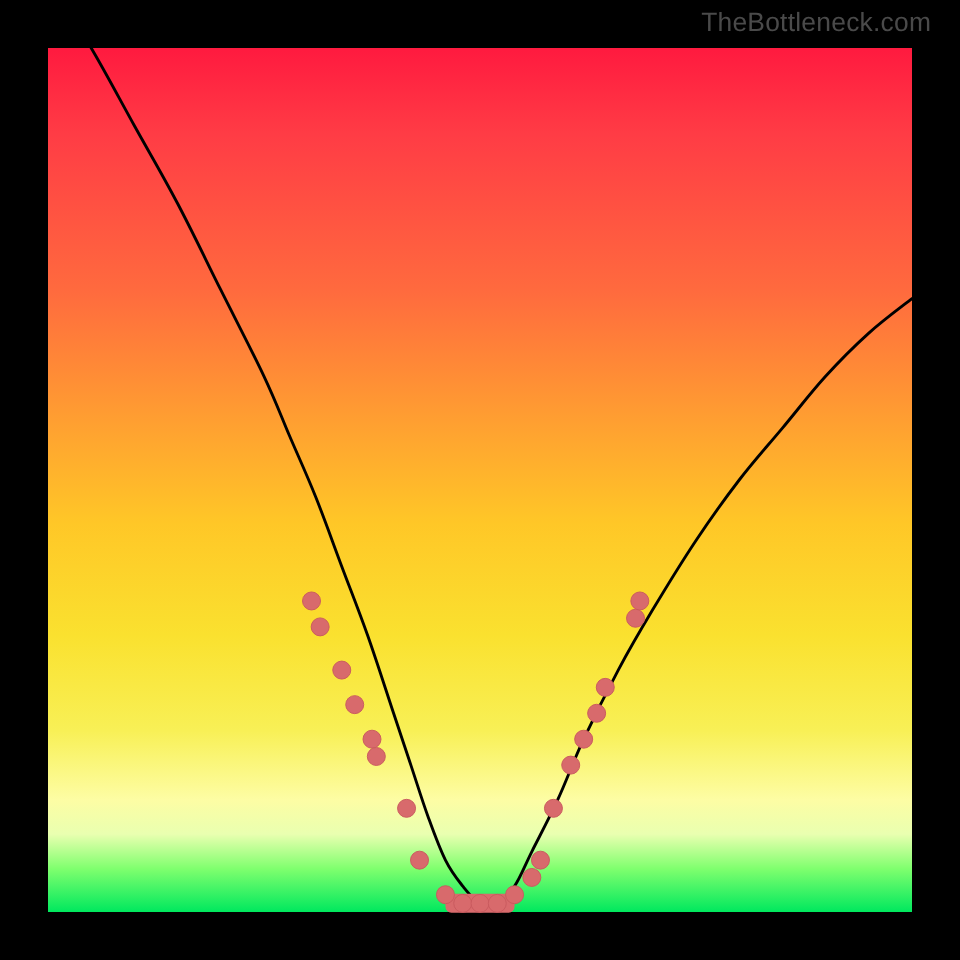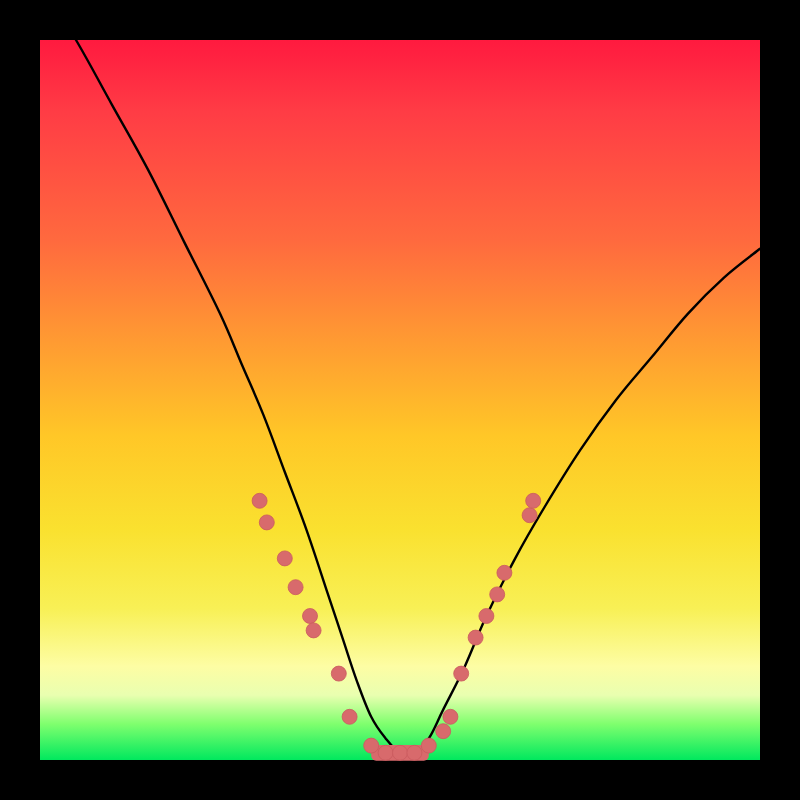--- a/index.html
+++ b/index.html
@@ -56,20 +56,21 @@
     width: 720px;
     height: 720px;
     overflow: visible;
   }
 </style>
 </head>
 <body>
 
 <div class="frame">
 
+  <div class="watermark">TheBottleneck.com</div>
 
   <div class="plot-area">
     <svg class="curves" viewBox="0 0 720 720">
       <path id="curve-path" fill="none" stroke="#000000" stroke-width="2.4" stroke-linecap="round" stroke-linejoin="round" d="M 0.00 -57.60 C 6.48 -47.23, 23.04 -22.03, 36.00 0.00 C 48.96 22.03, 59.04 41.47, 72.00 64.80 C 84.96 88.13, 95.04 104.98, 108.00 129.60 C 120.96 154.22, 131.04 175.68, 144.00 201.60 C 156.96 227.52, 169.63 251.57, 180.00 273.60 C 190.37 295.63, 193.82 305.86, 201.60 324.00 C 209.38 342.14, 215.42 354.96, 223.20 374.40 C 230.98 393.84, 237.02 411.26, 244.80 432.00 C 252.58 452.74, 258.62 467.57, 266.40 489.60 C 274.18 511.63, 281.52 534.96, 288.00 554.40 C 294.48 573.84, 297.22 582.05, 302.40 597.60 C 307.58 613.15, 311.62 626.54, 316.80 640.80 C 321.98 655.06, 326.02 666.43, 331.20 676.80 C 336.38 687.17, 340.42 691.92, 345.60 698.40 C 350.78 704.88, 354.82 710.21, 360.00 712.80 C 365.18 715.39, 369.22 715.39, 374.40 712.80 C 379.58 710.21, 383.62 706.18, 388.80 698.40 C 393.98 690.62, 396.72 682.56, 403.20 669.60 C 409.68 656.64, 417.02 643.25, 424.80 626.40 C 432.58 609.55, 437.33 595.44, 446.40 576.00 C 455.47 556.56, 464.83 537.84, 475.20 518.40 C 485.57 498.96, 492.34 487.44, 504.00 468.00 C 515.66 448.56, 527.04 429.84, 540.00 410.40 C 552.96 390.96, 563.04 376.85, 576.00 360.00 C 588.96 343.15, 599.04 332.35, 612.00 316.80 C 624.96 301.25, 635.04 287.86, 648.00 273.60 C 660.96 259.34, 671.04 249.26, 684.00 237.60 C 696.96 225.94, 713.52 213.98, 720.00 208.80"></path>
       <rect id="plateau-rect" rx="5" ry="5" x="331.20" y="704.88" width="57.60" height="15.84" fill="#d86a6c"></rect>
       <g id="markers-group">
           <circle cx="219.60" cy="460.80" r="7.5" fill="#d86a6c" stroke="#c95a5e" stroke-width="0.8"></circle>
           <circle cx="226.80" cy="482.40" r="7.5" fill="#d86a6c" stroke="#c95a5e" stroke-width="0.8"></circle>
           <circle cx="244.80" cy="518.40" r="7.5" fill="#d86a6c" stroke="#c95a5e" stroke-width="0.8"></circle>
           <circle cx="255.60" cy="547.20" r="7.5" fill="#d86a6c" stroke="#c95a5e" stroke-width="0.8"></circle>

